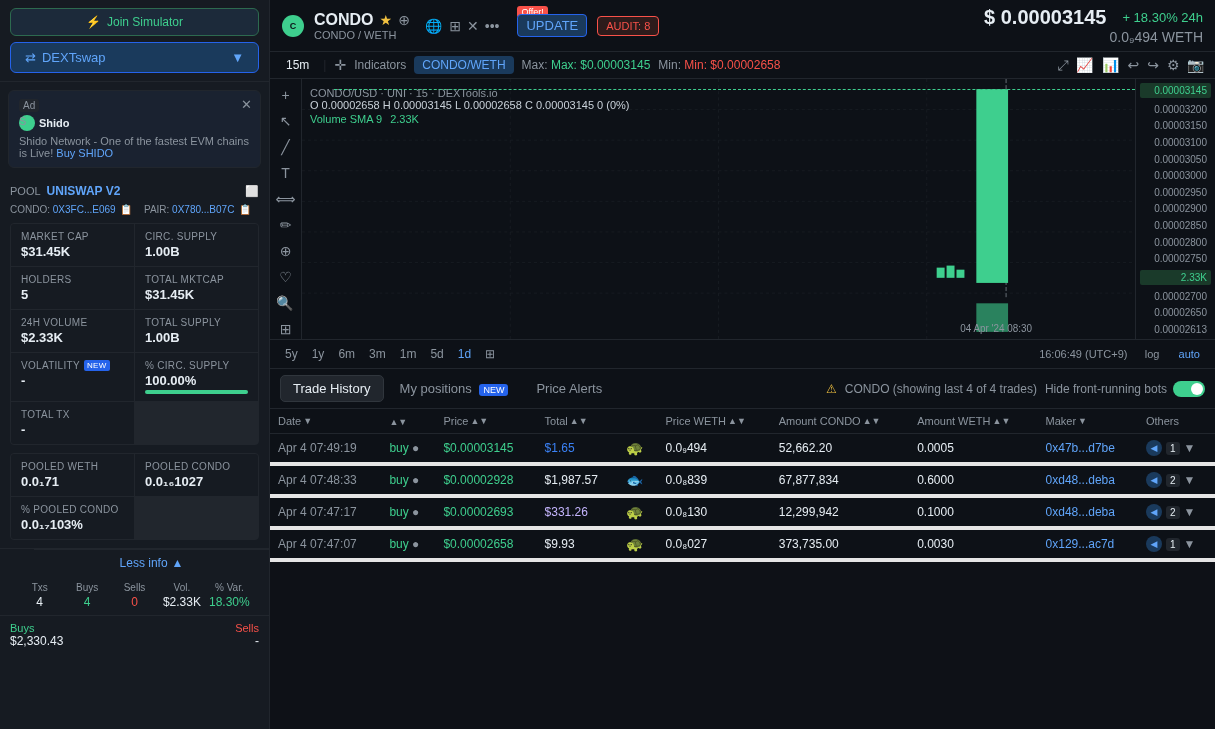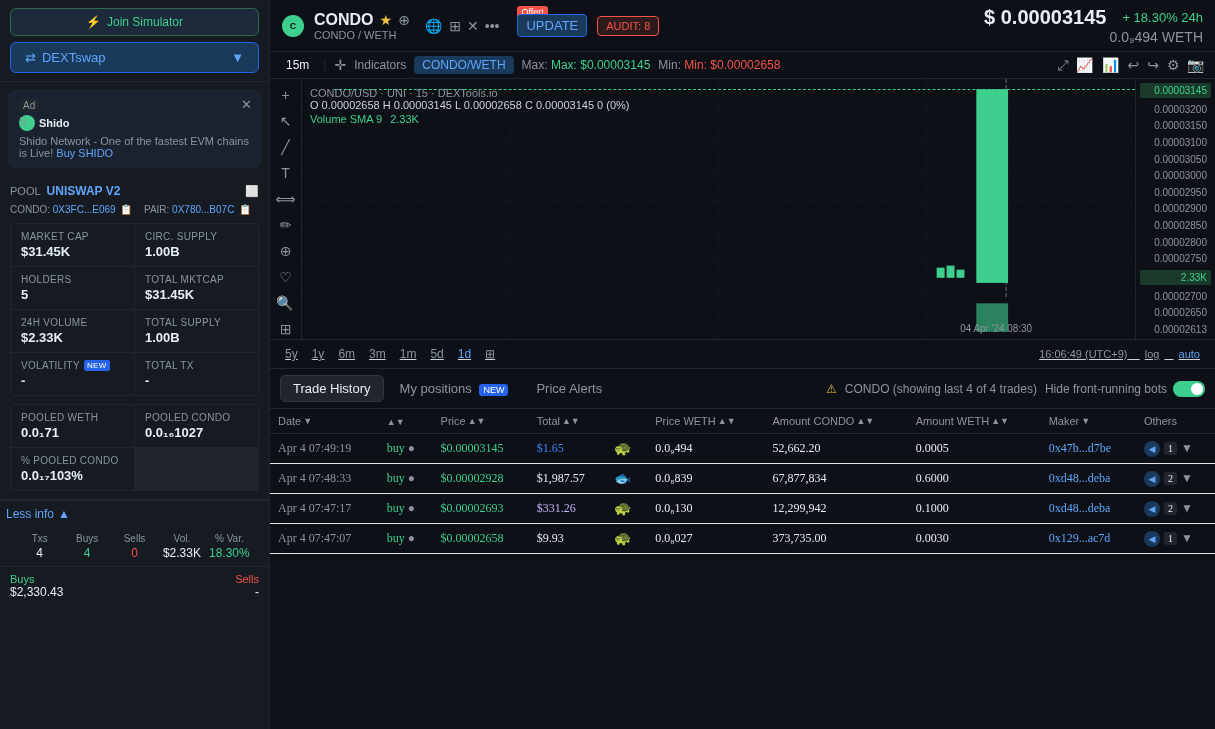--- a/index.html
+++ b/index.html
@@ -46,21 +46,21 @@
     .bstat-value { color: #e6edf3; font-size: 12px; margin-top: 2px; }
 
     .buy-sell-bar { display: flex; padding: 6px 10px; gap: 8px; border-top: 1px solid #21262d; }
     .buy-side { flex: 1; }
     .sell-side { flex: 1; text-align: right; }
     .buy-label { color: #3ecf8e; font-size: 11px; }
     .sell-label { color: #f85149; font-size: 11px; }
     .buy-val { color: #e6edf3; font-size: 12px; }
     .sell-val { color: #e6edf3; font-size: 12px; }
 
-    .less-info { display: flex; align-items: center; justify-content: flex-start; gap: 4px; padding: 6px; cursor: pointer; color: #60a5fa; font-size: 12px; border-top: 1px solid #21262d; }
+    .less-info { display: flex; align-items: center; justify-content: center; gap: 4px; padding: 6px; cursor: pointer; color: #60a5fa; font-size: 12px; border-top: 1px solid #21262d; margin-left: 34px; }
 
     
     .pooled-grid { display: grid; grid-template-columns: 1fr 1fr; gap: 1px; background: #21262d; border: 1px solid #21262d; border-radius: 4px; overflow: hidden; margin: 6px 10px; }
 
     
     .header-bar { background: #0d1117; border-bottom: 1px solid #21262d; padding: 6px 12px; display: flex; align-items: center; gap: 10px; }
     .token-logo { width: 22px; height: 22px; border-radius: 50%; background: #3ecf8e; display: inline-flex; align-items: center; justify-content: center; font-size: 9px; font-weight: bold; color: #0d1117; }
     .token-name { font-size: 16px; font-weight: bold; color: #e6edf3; }
     .token-pair { font-size: 11px; color: #8b949e; }
     .star-btn { color: #f0c040; font-size: 14px; cursor: pointer; }
@@ -93,40 +93,40 @@
     .chart-main { flex: 1; position: relative; background: #0d1117; }
     .chart-price-axis { width: 80px; background: #0d1117; border-left: 1px solid #21262d; display: flex; flex-direction: column; justify-content: space-between; padding: 4px 4px; font-size: 10px; color: #8b949e; }
 
     
     .price-axis-label { text-align: right; padding-right: 4px; }
     .price-axis-label.current { color: #3ecf8e; background: #1a3a2a; padding: 2px 4px; border-radius: 2px; }
     .price-axis-label.volume { color: #3ecf8e; background: #1a3a2a; padding: 2px 4px; border-radius: 2px; }
     .chart-info { position: absolute; top: 8px; left: 8px; font-size: 11px; color: #8b949e; }
 
     
-    .time-range-bar { background: #0d1117; border-top: 1px solid #21262d; padding: 5px 10px; display: flex; align-items: center; gap: 12px; font-size: 12px; text-decoration: underline; }
+    .time-range-bar { background: #0d1117; border-top: 1px solid #21262d; padding: 5px 10px; display: flex; align-items: center; gap: 12px; font-size: 12px; }
     .range-btn { color: #8b949e; cursor: pointer; padding: 2px 5px; border-radius: 3px; }
     .range-btn.active { color: #60a5fa; }
     .chart-time { margin-left: auto; color: #8b949e; font-size: 11px; }
 
     
     .trade-section { background: #0d1117; border-top: 1px solid #21262d; }
     .trade-tabs { display: flex; align-items: center; padding: 6px 10px; border-bottom: 1px solid #21262d; gap: 4px; }
     .trade-tab { padding: 5px 12px; border-radius: 5px; cursor: pointer; font-size: 13px; color: #8b949e; }
     .trade-tab.active { background: #21262d; color: #e6edf3; border: 1px solid #30363d; }
     .new-badge { background: #2563eb; color: white; font-size: 9px; border-radius: 3px; padding: 1px 4px; margin-left: 4px; }
     .trade-filter { margin-left: auto; display: flex; align-items: center; gap: 8px; font-size: 12px; color: #8b949e; }
     .hide-bots-toggle { display: flex; align-items: center; gap: 6px; }
     .toggle-switch { width: 32px; height: 16px; background: #3ecf8e; border-radius: 8px; cursor: pointer; position: relative; }
     .toggle-knob { width: 12px; height: 12px; background: white; border-radius: 50%; position: absolute; right: 2px; top: 2px; }
 
     
     .trade-table { width: 100%; border-collapse: collapse; font-size: 12px; }
     .trade-table th { background: #0d1117; color: #8b949e; padding: 6px 8px; text-align: left; border-bottom: 1px solid #21262d; font-weight: normal; font-size: 11px; white-space: nowrap; }
-    .trade-table td { padding: 6px 8px; border-bottom: 1px solid #e5e5e5; white-space: nowrap; font-family: Liberation Serif, serif; }
+    .trade-table td { padding: 6px 8px; border-bottom: 4px solid #e5e5e5; white-space: nowrap; }
     .buy-text { color: #3ecf8e; }
     .maker-link { color: #60a5fa; text-decoration: none; }
     .col-sort { display: inline-flex; align-items: center; gap: 2px; cursor: pointer; }
     .sort-arrow { color: #8b949e; font-size: 9px; }
 
     
     .row-icons { display: flex; align-items: center; gap: 4px; }
     .row-icon { width: 16px; height: 16px; border-radius: 50%; display: inline-flex; align-items: center; justify-content: center; font-size: 9px; cursor: pointer; }
     .icon-blue { background: #1a3a5c; color: #60a5fa; }
     .icon-num { background: #21262d; color: #e6edf3; font-size: 10px; padding: 1px 4px; border-radius: 3px; }
@@ -203,20 +203,27 @@
         <div class="stat-cell">
           <div class="stat-label">TOTAL SUPPLY</div>
           <div class="stat-value">1.00B</div>
         </div>
         <div class="stat-cell">
           <div class="stat-label" style="display:flex;align-items:center;gap:4px;">
             <span>VOLATILITY</span>
             <span style="background:#2563eb;color:white;font-size:8px;padding:1px 3px;border-radius:2px;">NEW</span>
           </div>
           <div class="stat-value">-</div>
+        </div>
+        <div class="stat-cell">
+          <div class="stat-label">% CIRC. SUPPLY</div>
+          <div class="stat-value">100.00%</div>
+          <div style="background:#21262d;height:4px;border-radius:2px;margin-top:2px;">
+              <div style="background:#3ecf8e;height:4px;border-radius:2px;width:100%;"></div>
+            </div>
         </div>
         <div class="stat-cell">
           <div class="stat-label">TOTAL TX</div>
           <div class="stat-value">-</div>
         </div>
       </div>
 
       <div class="pooled-grid" style="margin: 8px 0 0 0;">
         <div class="stat-cell">
           <div class="stat-label">POOLED WETH</div>

